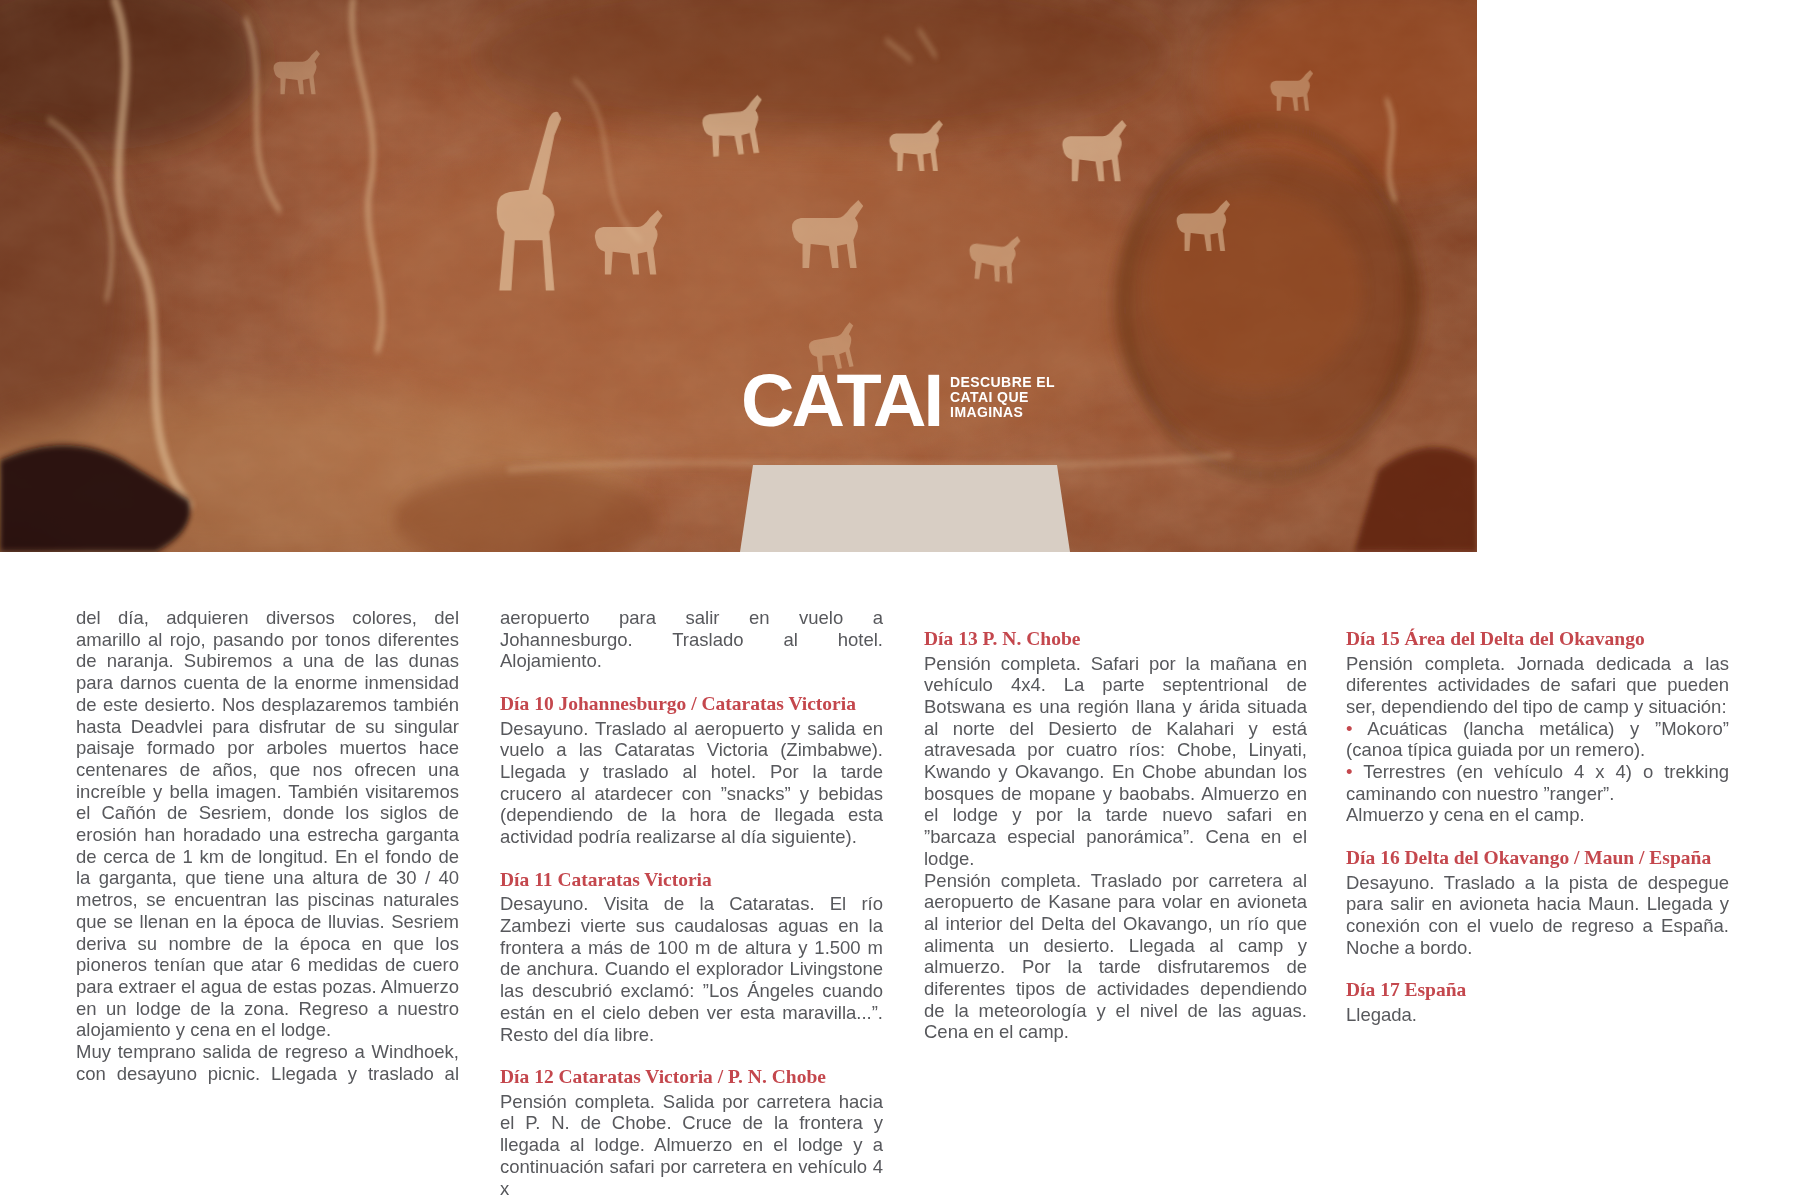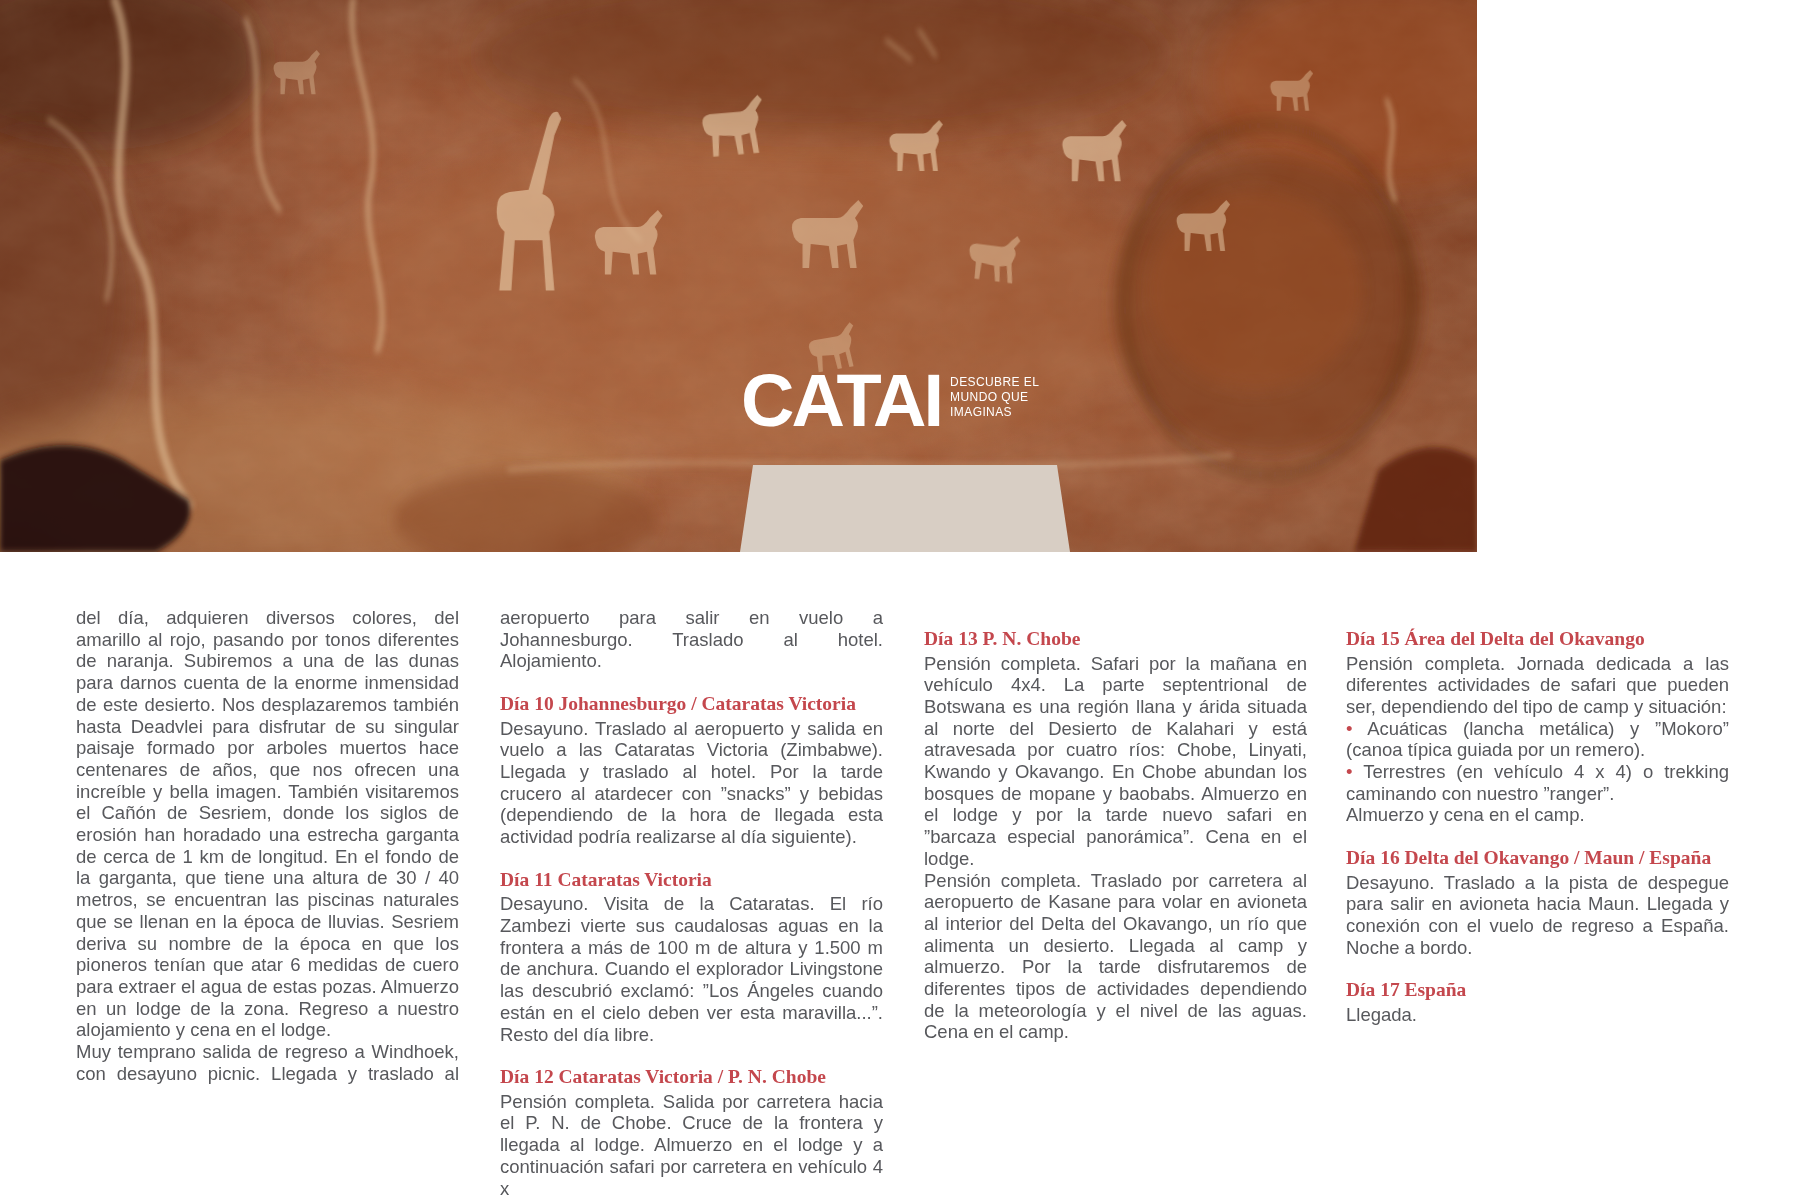--- a/index.html
+++ b/index.html
@@ -9,21 +9,21 @@
   .page { position:absolute; inset:0; width:1800px; height:1200px; background:#fff; }
 
   
   .hero { position:absolute; top:0; left:0; width:1477px; height:552px; overflow:hidden; }
   .hero svg { display:block; width:100%; height:100%; }
 
   
   .logo { position:absolute; left:741px; top:372px; display:flex; align-items:flex-start; }
   .brand { font-size:74px; line-height:58px; font-weight:bold; color:var(--logo-white,#fff);
            letter-spacing:-3px; }
-  .tagline { margin-left:9px; padding-top:3px; font-size:12px; font-weight:normal;
+  .tagline { margin-left:9px; padding-top:3px; font-size:14px; font-weight:bold;
              color:var(--logo-white,#fff); line-height:15px; letter-spacing:.4px; }
 
   
   .trapezoid { position:absolute; left:740px; top:465px; width:330px; height:87px;
                background:var(--beige,#d8cec4);
                clip-path:polygon(13px 0, 317px 0, 330px 100%, 0 100%); }
 
   
   .content { position:absolute; top:0; left:0; width:1800px; height:1200px; }
   .col { position:absolute; top:607px; width:383px; color:var(--body-gray,#57585c);
@@ -124,21 +124,21 @@
       <path d="M0 460 Q80 430 150 460 L230 500 Q240 530 190 552 L0 552 Z" fill="#20100a" opacity="0.92" filter="url(#soft3)"></path>
       <path d="M1650 552 L1680 470 Q1740 430 1800 460 L1800 552 Z" fill="#5e2410" opacity="0.85" filter="url(#soft3)"></path>
     </svg>
 
     <div class="trapezoid"></div>
 
     <div class="logo">
       <span class="brand">CATAI</span>
       <span class="tagline">
         <span style="display:block">DESCUBRE EL</span>
-        <span style="display:block">MUNDO QUE</span>
+        <span style="display:block">CATAI QUE</span>
         <span style="display:block">IMAGINAS</span>
       </span>
     </div>
   </div>
 
   <div class="content">
       <div class="col col1">
         <p class="body">del día, adquieren diversos colores, del amarillo al rojo, pasando por tonos diferentes de naranja. Subiremos a una de las dunas para darnos cuenta de la enorme inmensidad de este desierto. Nos desplazaremos también hasta Deadvlei para disfrutar de su singular paisaje formado por arboles muertos hace centenares de años, que nos ofrecen una increíble y bella imagen. También visitaremos el Cañón de Sesriem, donde los siglos de erosión han horadado una estrecha garganta de cerca de 1 km de longitud. En el fondo de la garganta, que tiene una altura de 30 / 40 metros, se encuentran las piscinas naturales que se llenan en la época de lluvias. Sesriem deriva su nombre de la época en que los pioneros tenían que atar 6 medidas de cuero para extraer el agua de estas pozas. Almuerzo en un lodge de la zona. Regreso a nuestro alojamiento y cena en el lodge.</p>
         <p class="body cont">Muy temprano salida de regreso a Windhoek, con desayuno picnic. Llegada y traslado al</p>
       </div>

